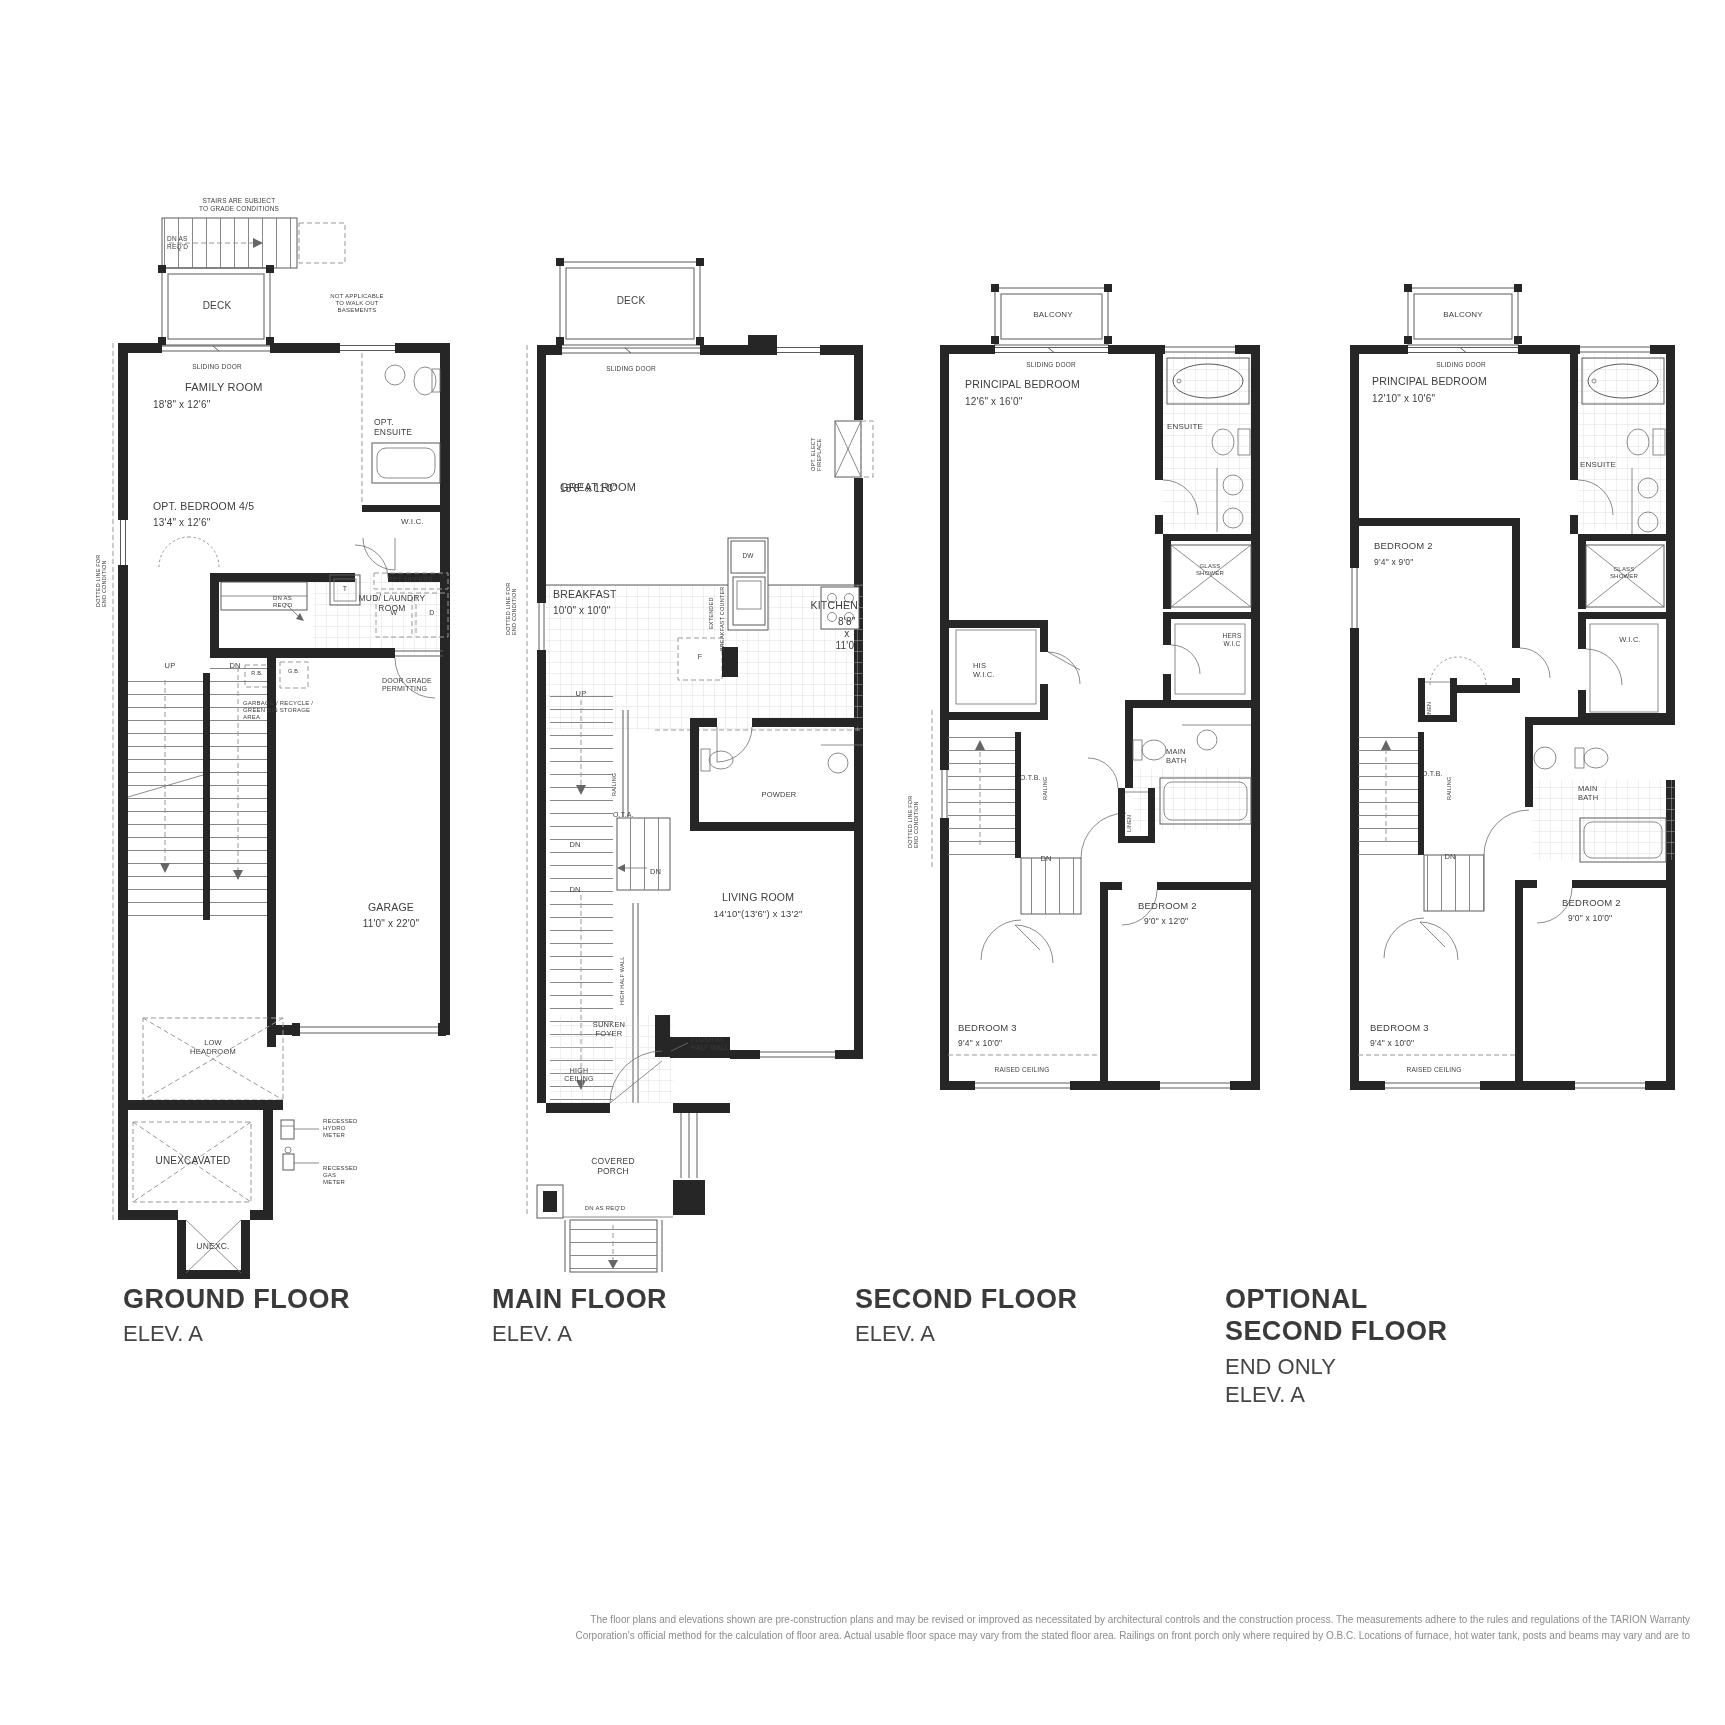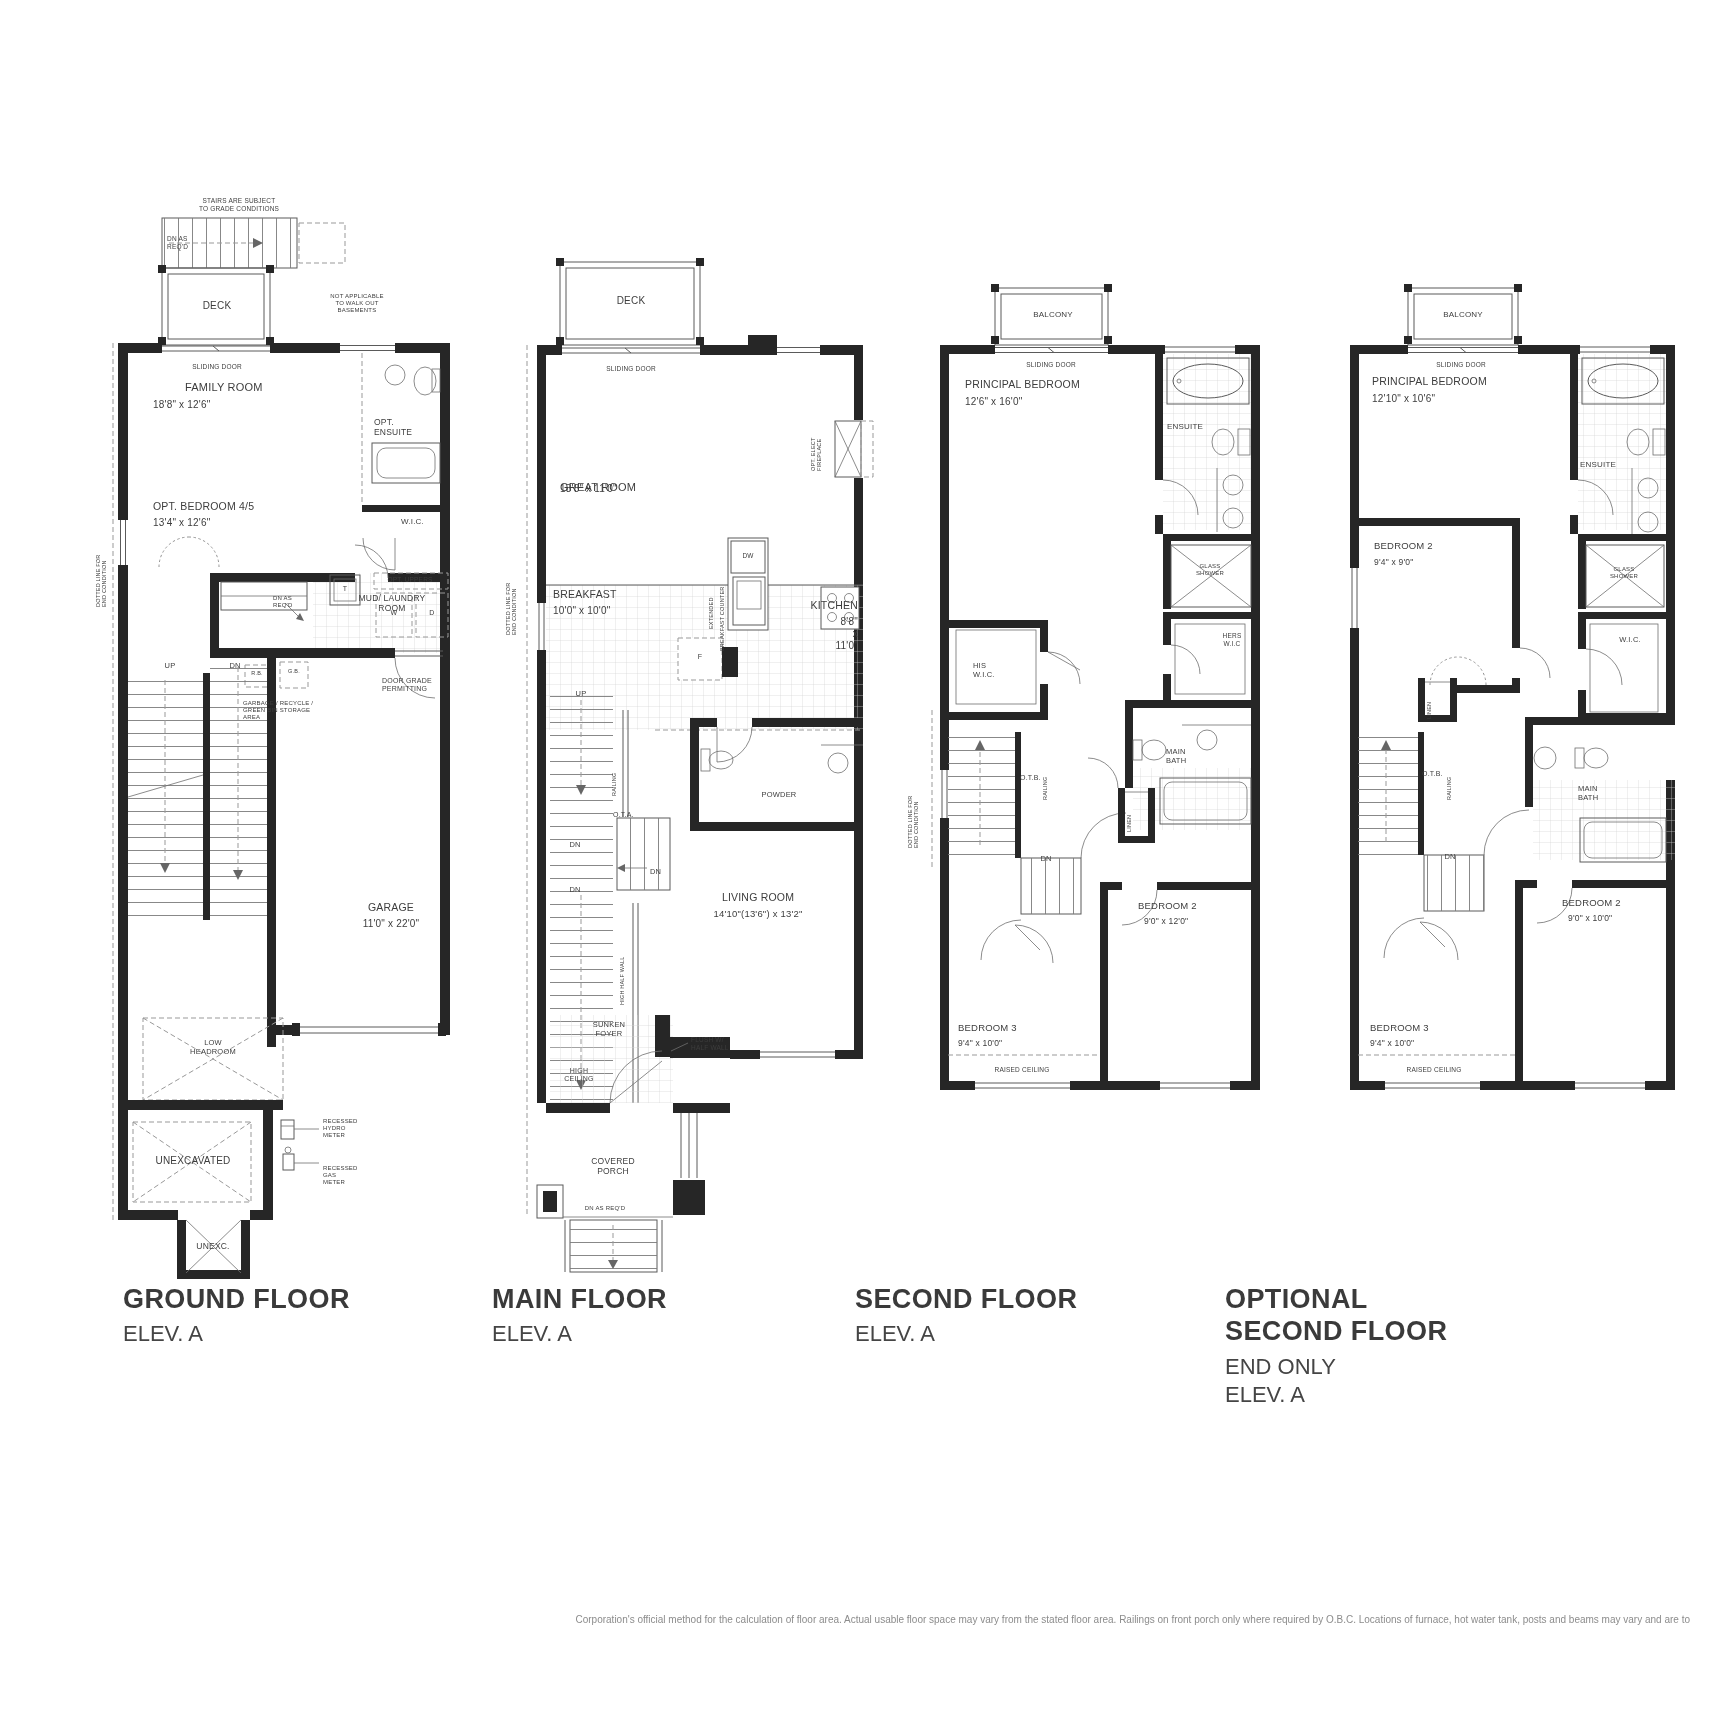--- a/index.html
+++ b/index.html
@@ -3,21 +3,21 @@
 <meta charset="utf-8">
 <style>
   html,body{margin:0;padding:0;background:#fff;}
   body{width:1725px;height:1725px;position:relative;font-family:"Liberation Sans",sans-serif;color:#3d3d3d;}
   .sheet{position:absolute;inset:0;background:#ffffff;overflow:hidden;}
   .plan{position:absolute;}
   .plan svg{position:absolute;left:0;top:0;overflow:visible;}
   .labels{position:absolute;left:0;top:0;width:100%;height:100%;}
   .lbl{position:absolute;white-space:pre-line;line-height:1.18;color:#3d3d3d;letter-spacing:.2px;}
   .lbl.center{transform:translateX(-50%);text-align:center;}
-  .lbl.right{transform:translateX(-100%);text-align:right;}
+  .lbl.right{transform:translateX(-100%);text-align:center;}
   .lbl.rot{transform:rotate(-90deg);transform-origin:left top;white-space:pre;}
   .titles .title{position:absolute;}
   .title .main{font-size:27px;font-weight:700;color:#3a3a3a;letter-spacing:.4px;white-space:pre-line;line-height:1.2;}
   .title .sub{font-size:22px;font-weight:400;color:#454545;white-space:pre-line;line-height:1.3;margin-top:5px;}
   .footer{position:absolute;top:1612px;right:35px;width:1280px;text-align:right;font-size:10px;line-height:1.6;color:#8c8c8c;}
   
   .w{fill:#262626;stroke:none;}
   .ln{fill:none;stroke:#5a5a5a;stroke-width:1;}
   .ln2{fill:none;stroke:#6e6e6e;stroke-width:.8;}
   .d{fill:none;stroke:#999;stroke-width:1;stroke-dasharray:5 3;}
@@ -683,16 +683,17 @@
     </div>
     <div class="title" style="left:1225px;top:1283px">
       <div class="main">OPTIONAL
 SECOND FLOOR</div>
       <div class="sub">END ONLY
 ELEV. A</div>
     </div>
   </div>
 
   <div class="footer">
+    <div>The floor plans and elevations shown are pre-construction plans and may be revised or improved as necessitated by architectural controls and the construction process. The measurements adhere to the rules and regulations of the TARION Warranty</div>
     <div>Corporation's official method for the calculation of floor area. Actual usable floor space may vary from the stated floor area. Railings on front porch only where required by O.B.C. Locations of furnace, hot water tank, posts and beams may vary and are to</div>
   </div>
 
 </div>
 
 </body></html>

